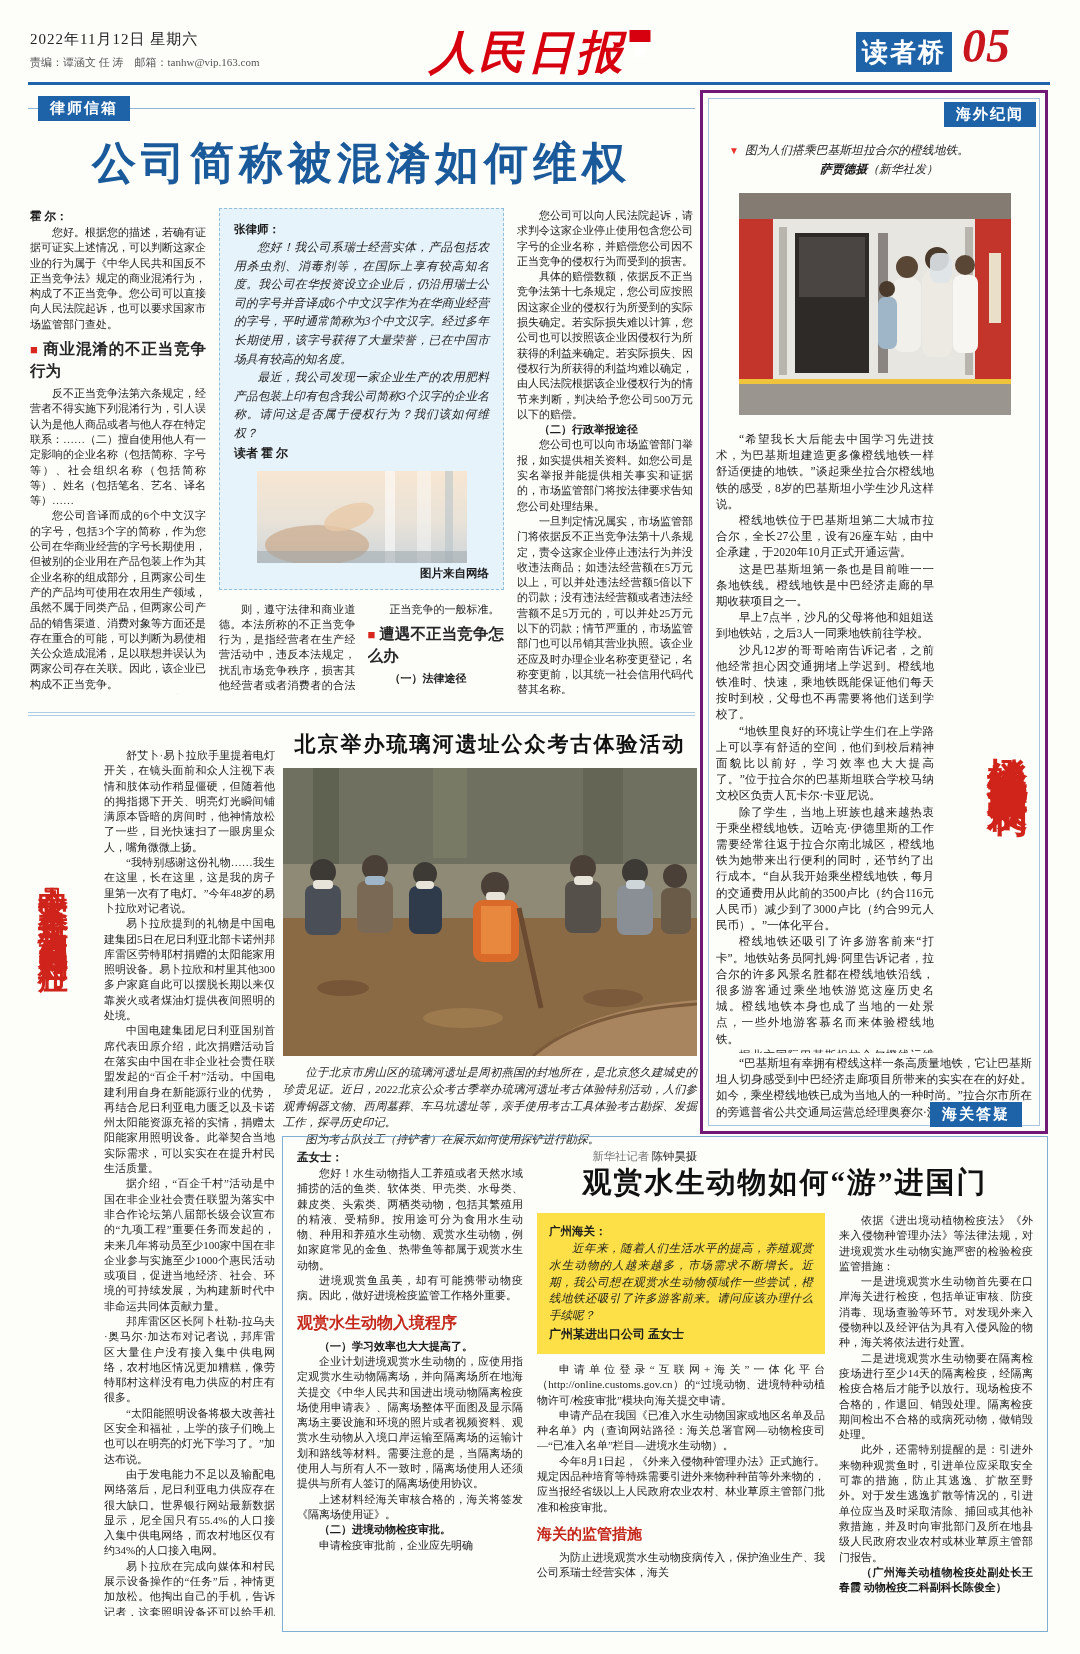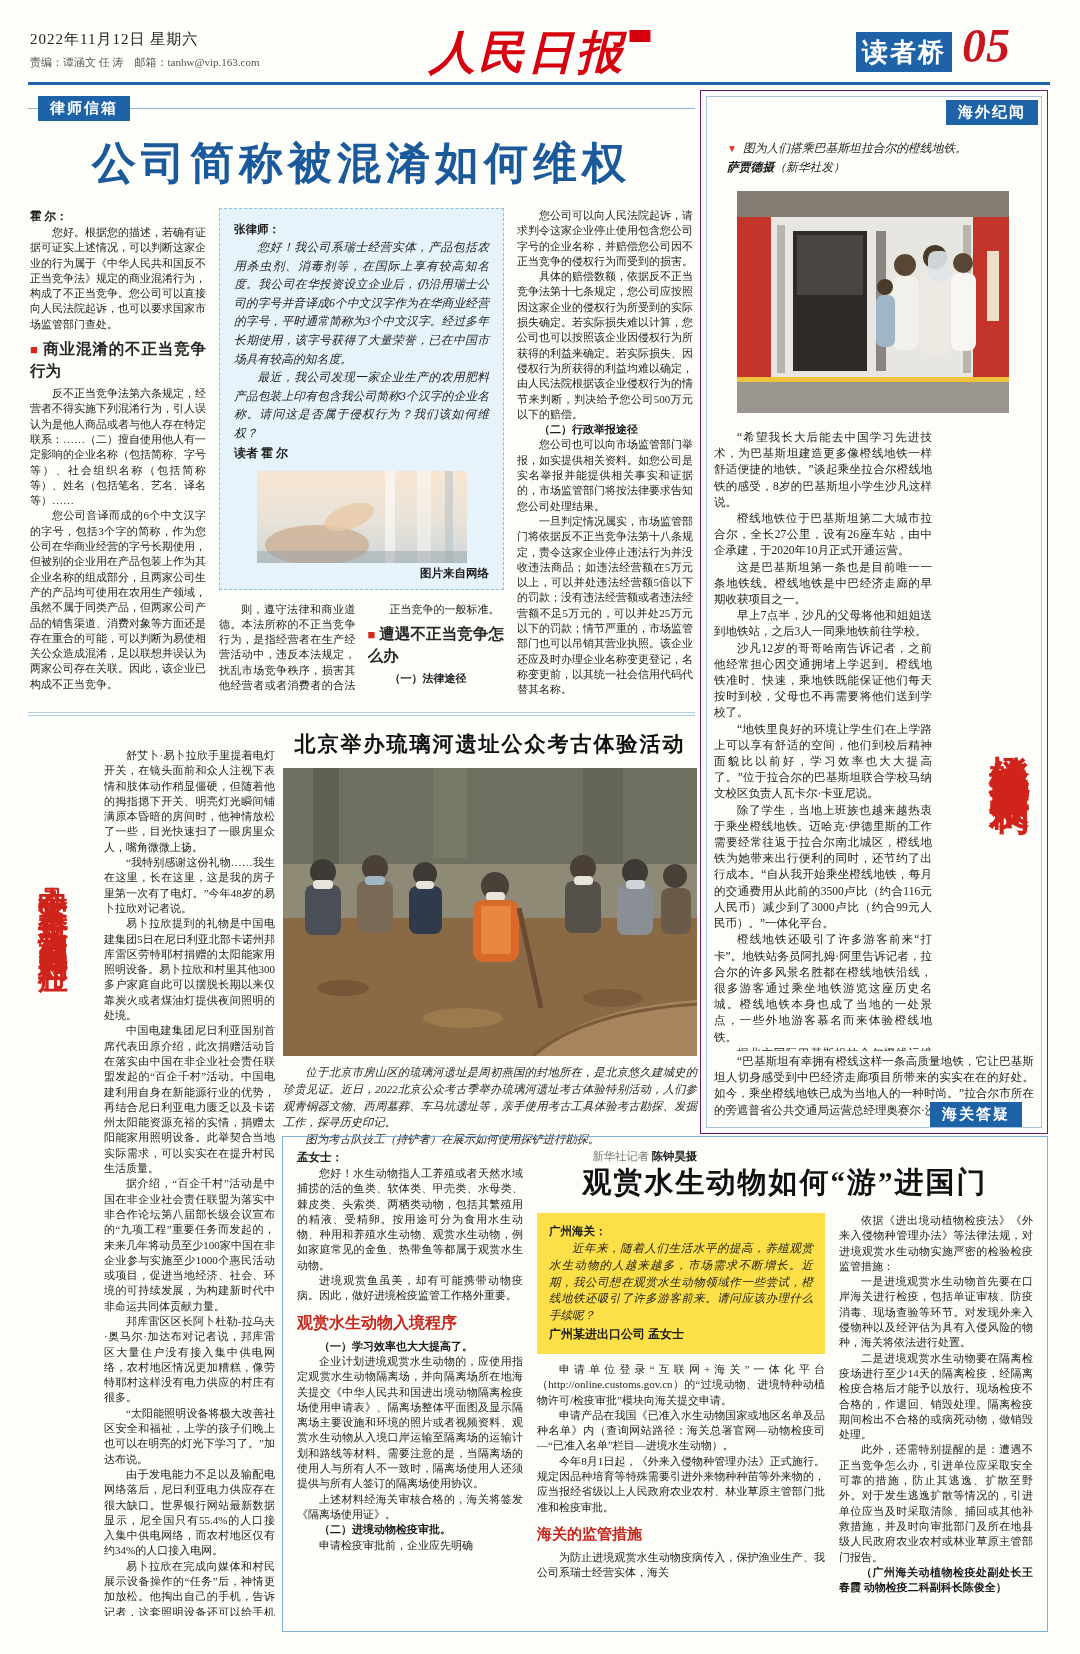--- a/index.html
+++ b/index.html
@@ -53,29 +53,29 @@
   .ng-body { position:absolute; left:76px; top:4px; width:171px; height:868px; overflow:hidden; }
 
   
   .beijing { position:absolute; left:283px; top:716px; width:414px; height:422px; }
   .bj-headline { text-align:center; font-size:21px; font-weight:bold; letter-spacing:2px; margin-top:14px; color:#111; }
   .bj-photo { display:block; width:414px; height:288px; margin-top:10px; }
   .bj-caption { margin-top:8px; }
   .bj-caption .para { font-size:11.3px; line-height:16.8px; font-style:italic; }
   .bj-credit { text-align:right; font-size:11.3px; margin-top:1px; }
   .bj-credit .agency { color:#777; }
-  .bj-credit .name { font-weight:bold;margin-top:28px; }
-
-  
-  .overseas { position:absolute; left:700px; top:90px; width:348px; height:1044px; border:1px solid #701a75; background:#fdfdfa; }
+  .bj-credit .name { font-weight:normal;margin-top:28px; }
+
+  
+  .overseas { position:absolute; left:700px; top:90px; width:348px; height:1044px; border:3px solid #701a75; background:#fdfdfa; }
   .ov-inner { position:absolute; inset:5px; border:1px solid #a9c4dc; }
   .overseas .tag { position:absolute; top:9px; right:9px; }
   .ov-caption { position:absolute; left:26px; right:16px; top:48px; font-size:11.8px; line-height:18px; font-style:italic; }
   .ov-caption .tri { color:#e8322a; font-style:normal; font-size:10px; margin-right:6px; }
-  .ov-credit { text-align:left; font-weight:bold; }
+  .ov-credit { text-align:center; font-weight:bold; }
   .ov-credit .agency { font-weight:normal; }
   .ov-photo { position:absolute; left:36px; top:100px; width:272px; height:222px; }
   .ov-flex { position:absolute; left:13px; right:10px; top:338px; height:622px; display:flex; }
   .ov-text { width:218px; overflow:hidden; }
   .ov-text .para { font-size:11.5px; line-height:16.2px; }
   .ov-vhead { flex:1; text-align:center; writing-mode:vertical-rl; font-size:40px; font-weight:bold; color:#d0241b; letter-spacing:3px; margin:10px auto 0; height:610px; }
   .ov-closing { position:absolute; left:13px; right:13px; top:962px; overflow:hidden; height:66px; }
   .ov-closing .para { font-size:11.5px; line-height:16.2px; }
   .ov-closing .byline { text-align:center; text-indent:0; }
 
@@ -316,21 +316,21 @@
                 <p class="para">申请产品在我国《已准入水生动物国家或地区名单及品种名单》内（查询网站路径：海关总署官网—动物检疫司—“已准入名单”栏目—进境水生动物）。</p>
                 <p class="para">今年8月1日起，《外来入侵物种管理办法》正式施行。规定因品种培育等特殊需要引进外来物种种苗等外来物的，应当报经省级以上人民政府农业农村、林业草原主管部门批准和检疫审批。</p>
                 <p class="subhead-red">海关的监管措施</p>
                 <p class="para">为防止进境观赏水生动物疫病传入，保护渔业生产、我公司系瑞士经营实体，海关</p>
               </div>
           </div>
           <div class="cu-rightcol flow">
               <p class="para">依据《进出境动植物检疫法》《外来入侵物种管理办法》等法律法规，对进境观赏水生动物实施严密的检验检疫监管措施：</p>
               <p class="para">一是进境观赏水生动物首先要在口岸海关进行检疫，包括单证审核、防疫消毒、现场查验等环节。对发现外来入侵物种以及经评估为具有入侵风险的物种，海关将依法进行处置。</p>
               <p class="para">二是进境观赏水生动物要在隔离检疫场进行至少14天的隔离检疫，经隔离检疫合格后才能予以放行。现场检疫不合格的，作退回、销毁处理。隔离检疫期间检出不合格的或病死动物，做销毁处理。</p>
-              <p class="para">此外，还需特别提醒的是：遭遇不正当竞争怎么办，引进单位应采取安全可靠的措施，防止其逃逸、扩散至野外。对于发生逃逸扩散等情况的，引进单位应当及时采取清除、捕回或其他补救措施，并及时向审批部门及所在地县级人民政府农业农村或林业草原主管部门报告。</p>
+              <p class="para">此外，还需特别提醒的是：引进外来物种观赏鱼时，引进单位应采取安全可靠的措施，防止其逃逸、扩散至野外。对于发生逃逸扩散等情况的，引进单位应当及时采取清除、捕回或其他补救措施，并及时向审批部门及所在地县级人民政府农业农村或林业草原主管部门报告。</p>
               <p class="byline">（广州海关动植物检疫处副处长王春霞  动物检疫二科副科长陈俊全）</p>
             </div>
         </div>
       </div>
     </div>
   </div>
 
 </div>
 
 </body></html>

